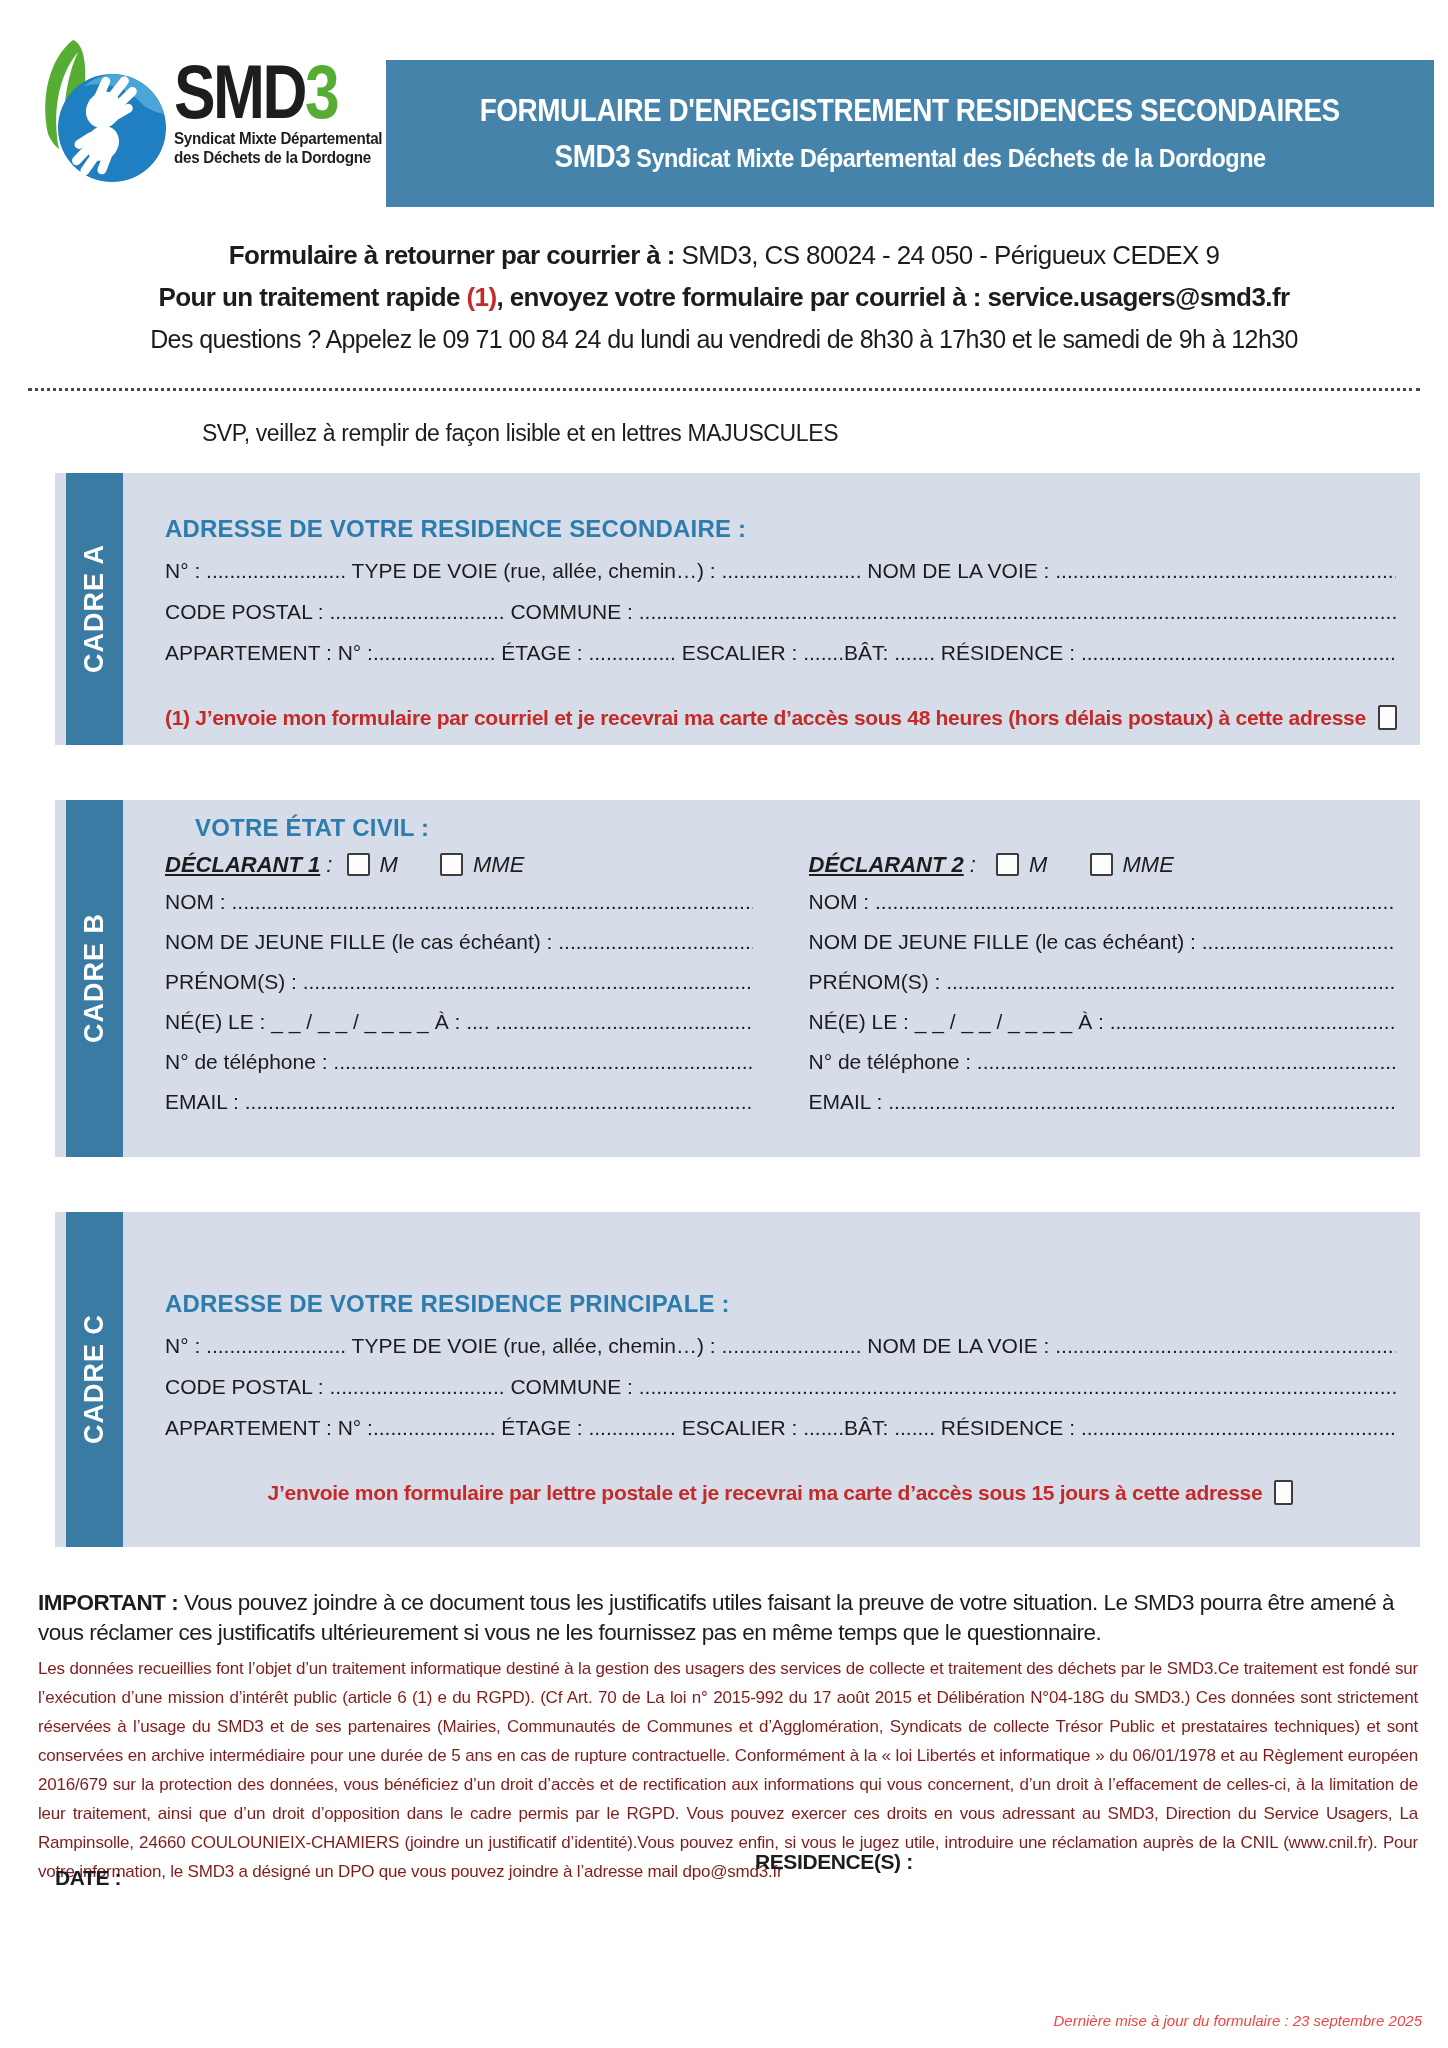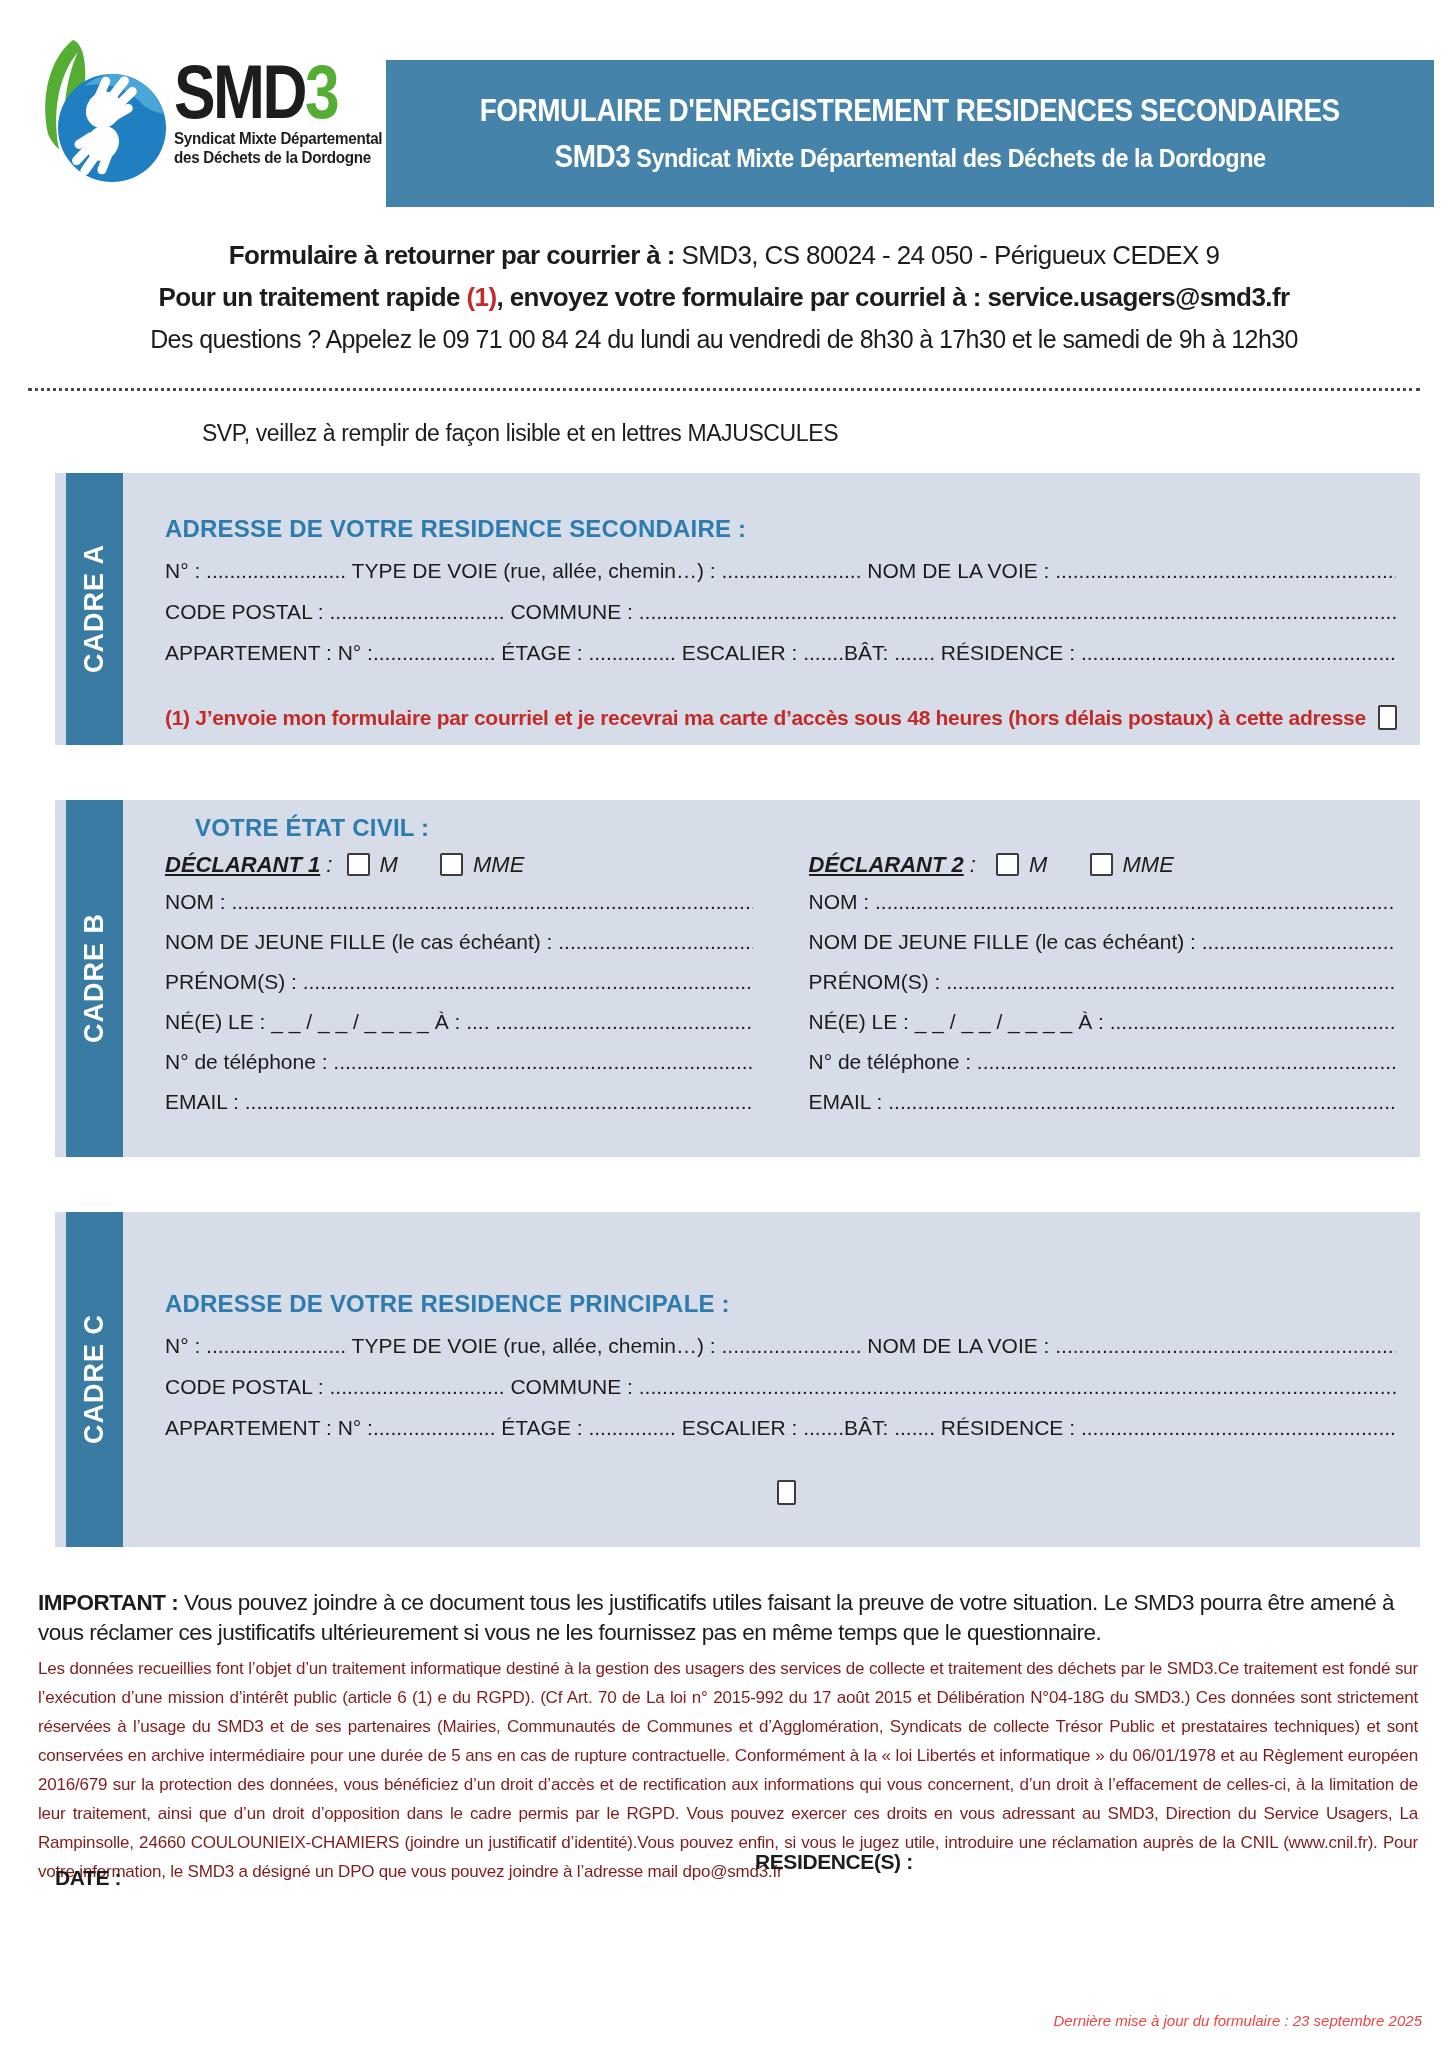--- a/index.html
+++ b/index.html
@@ -171,21 +171,21 @@
 
   <div class="cadre cadre-c">
     <div class="cadre-tab">
         <span>CADRE C</span>
       </div>
     <div class="cadre-content">
       <div class="cadre-title" style="top:78px;">ADRESSE DE VOTRE RESIDENCE PRINCIPALE :</div>
       <div class="field" style="top:122px;">N° : ........................ TYPE DE VOIE (rue, allée, chemin…) : ........................ NOM DE LA VOIE : ..........................................................................................................</div>
       <div class="field" style="top:163px;">CODE POSTAL : .............................. COMMUNE : ..........................................................................................................................................................................................</div>
       <div class="field" style="top:204px;">APPARTEMENT :   N° :..................... ÉTAGE : ............... ESCALIER : .......BÂT: ....... RÉSIDENCE : ...........................................................................................</div>
-      <div class="alert-line" style="top:268px;"><span class="checkbox"></span></div>
+      <div class="alert-line" style="top:268px;"><span>J’envoie mon formulaire par lettre postale et je recevrai ma carte d’accès sous 15 jours à cette adresse</span><span class="checkbox"></span></div>
     </div>
   </div>
 
   <div class="important">
     <div class="important-head"><span class="b">IMPORTANT :</span><span> Vous pouvez joindre à ce document tous les justificatifs utiles faisant la preuve de votre situation. Le SMD3 pourra être amené à vous réclamer ces justificatifs ultérieurement si vous ne les fournissez pas en même temps que le questionnaire.</span></div>
     <div class="legal">Les données recueillies font l’objet d’un traitement informatique destiné à la gestion des usagers des services de collecte et traitement des déchets par le SMD3.Ce traitement est fondé sur l’exécution d’une mission d’intérêt public (article 6 (1) e du RGPD). (Cf Art. 70 de La loi n° 2015-992 du 17 août 2015 et Délibération N°04-18G du SMD3.) Ces données sont strictement réservées à l’usage du SMD3 et de ses partenaires (Mairies, Communautés de Communes et d’Agglomération, Syndicats de collecte Trésor Public et prestataires techniques) et sont conservées en archive intermédiaire pour une durée de 5 ans en cas de rupture contractuelle. Conformément à la « loi Libertés et informatique » du 06/01/1978 et au Règlement européen 2016/679 sur la protection des données, vous bénéficiez d’un droit d’accès et de rectification aux informations qui vous concernent, d’un droit à l’effacement de celles-ci, à la limitation de leur traitement, ainsi que d’un droit d’opposition dans le cadre permis par le RGPD. Vous pouvez exercer ces droits en vous adressant au SMD3, Direction du Service Usagers, La Rampinsolle, 24660 COULOUNIEIX-CHAMIERS (joindre un justificatif d’identité).Vous pouvez enfin, si vous le jugez utile, introduire une réclamation auprès de la CNIL (www.cnil.fr). Pour votre information, le SMD3 a désigné un DPO que vous pouvez joindre à l’adresse mail dpo@smd3.fr</div>
   </div>
 
   <div class="date-label">DATE :</div>
   <div class="sign-label">RESIDENCE(S) :</div>

